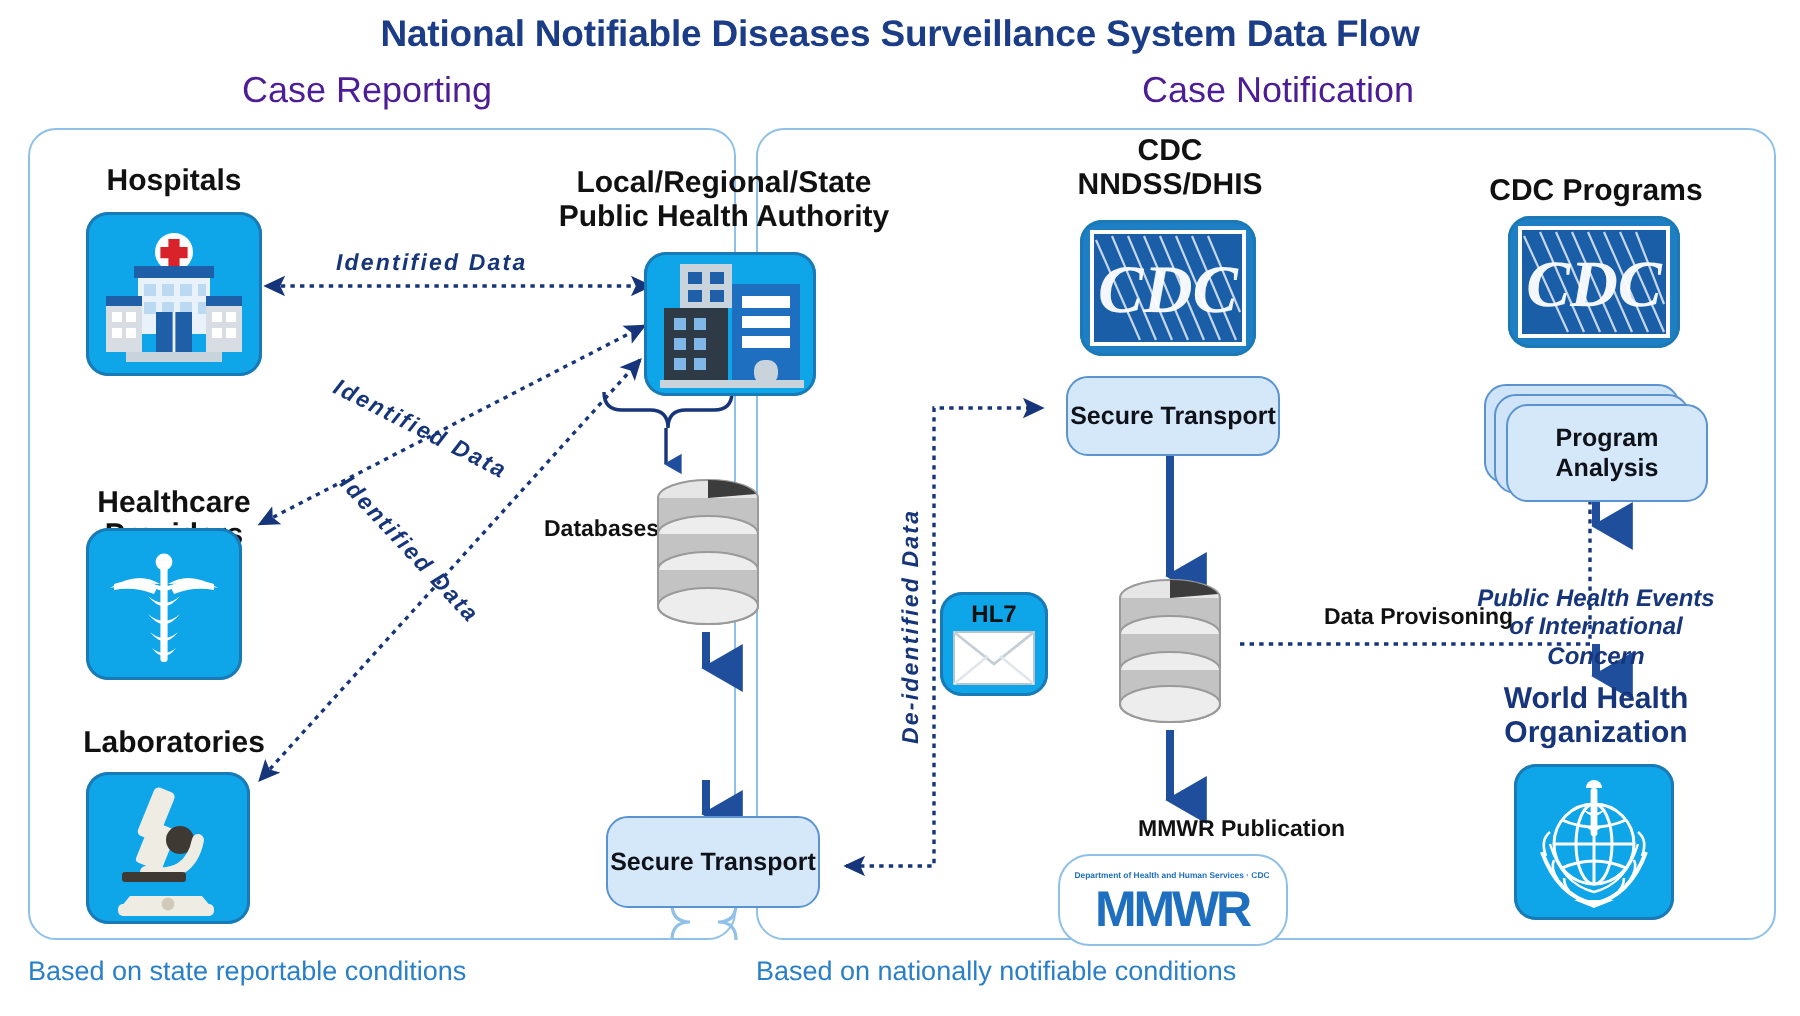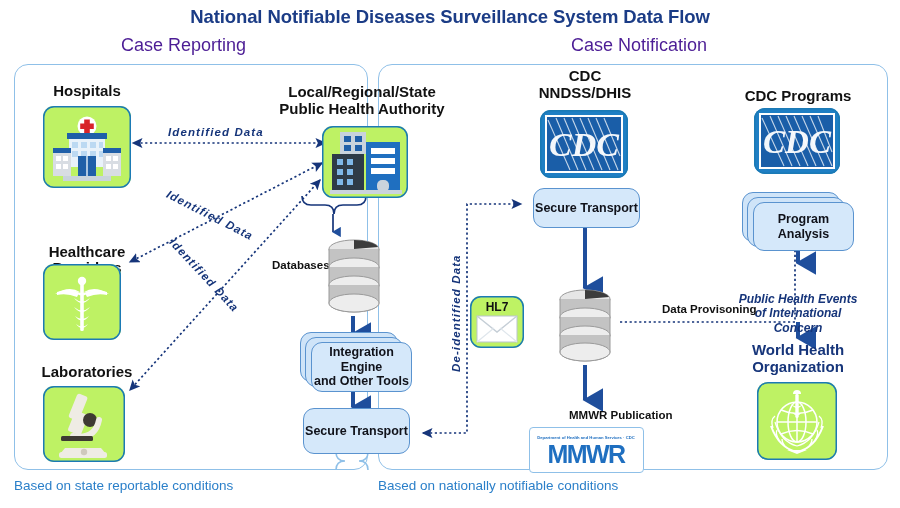--- a/index.html
+++ b/index.html
@@ -37,21 +37,21 @@
 
   
   .node-label{
     font-size:15px;font-weight:bold;color:#111111;text-align:center;
     line-height:1.05;white-space:nowrap;
   }
   .node-label.navy{color:#16357a;}
 
   
   .tile{
-    background:#bef264;border-radius:11px;
+    background:#0ea5e9;border-radius:11px;
     box-shadow:0 0 0 1.5px #1b7ab5 inset;
   }
   .tile-dark{background:#1f7fc4;}
 
   
   .pbox{
     background:#d5e8fa;border:1.5px solid #5a93cf;border-radius:11px;
     display:flex;align-items:center;justify-content:center;text-align:center;
     font-size:12.5px;color:#10121a;line-height:1.15;font-weight:600;
   }
@@ -283,30 +283,20 @@
         <ellipse cx="27" cy="30" rx="25" ry="9" fill="#ededed" stroke="#9a9a9a" stroke-width="1"></ellipse>
         <path d="M2,30 v18 a25,9 0 0,0 50,0 v-18" fill="#c3c3c3" stroke="#9a9a9a" stroke-width="1"></path>
         <ellipse cx="27" cy="48" rx="25" ry="9" fill="#ededed" stroke="#9a9a9a" stroke-width="1"></ellipse>
         <path d="M2,48 v18 a25,9 0 0,0 50,0 v-18" fill="#c3c3c3" stroke="#9a9a9a" stroke-width="1"></path>
         <ellipse cx="27" cy="66" rx="25" ry="9" fill="#ededed" stroke="#9a9a9a" stroke-width="1"></ellipse>
         <path d="M27,3 a25,9 0 0,1 24,7 l-24,2z" fill="#3c3c3c"></path>
       </g>
     </svg>
   </div>
 
-  <div class="abs pstack" style="left:300px;top:332px;width:110px;height:58px;">
-    <div class="layer" style="left:0;top:0;width:96px;height:48px;"></div>
-    <div class="layer" style="left:5px;top:5px;width:96px;height:48px;"></div>
-    <div class="pbox" style="position:absolute;left:11px;top:10px;width:99px;height:48px;">
-      <span>
-        <span>Integration Engine</span><br>
-        <span>and Other Tools</span>
-      </span>
-    </div>
-  </div>
 
   <div class="abs pbox" style="left:303px;top:408px;width:105px;height:44px;">Secure Transport</div>
 
   <div class="abs node-label" style="left:505px;top:68px;width:160px;line-height:1.1;">
     <div>CDC</div>
     <div>NNDSS/DHIS</div>
   </div>
   <div class="abs tile tile-dark" style="left:540px;top:110px;width:88px;height:68px;">
     <svg viewBox="0 0 88 68" width="88" height="68">
       <rect x="6" y="6" width="76" height="56" fill="#1a5ea8" stroke="#ffffff" stroke-width="2"></rect>
@@ -342,21 +332,21 @@
   <div class="abs tile" style="left:470px;top:296px;width:54px;height:52px;">
     <svg viewBox="0 0 54 52" width="54" height="52">
       <text x="27" y="15" text-anchor="middle" font-family="Liberation Sans, sans-serif" font-size="12" font-weight="bold" fill="#111111">HL7</text>
       <rect x="7" y="20" width="40" height="26" fill="#ffffff" stroke="#b9c4cd" stroke-width="1"></rect>
       <path d="M7,20 L27,36 L47,20" fill="none" stroke="#c5ced6" stroke-width="1.4"></path>
       <path d="M7,46 L24,32 M47,46 L30,32" stroke="#dfe6ec" stroke-width="1.2"></path>
     </svg>
   </div>
 
   <div class="abs plain-ann" style="left:530px;top:409px;">MMWR Publication</div>
-  <div class="abs" style="left:529px;top:427px;width:113px;height:44px;background:#ffffff;border:1.4px solid #8fc0e8;border-radius:4px;">
+  <div class="abs" style="left:529px;top:427px;width:113px;height:44px;background:#ffffff;border:1.4px solid #8fc0e8;border-radius:16px;">
     <svg viewBox="0 0 113 44" width="113" height="44">
       <text x="56" y="11" text-anchor="middle" font-family="Liberation Sans, sans-serif" font-size="4.2" font-weight="bold" fill="#1f6fc0">Department of Health and Human Services · CDC</text>
       <text x="56" y="35" text-anchor="middle" font-family="Liberation Sans, sans-serif" font-size="25" font-weight="bold" fill="#1f6fc0" letter-spacing="-1.6">MMWR</text>
     </svg>
   </div>
 
   <div class="abs node-label" style="left:718px;top:88px;width:160px;">CDC Programs</div>
   <div class="abs tile tile-dark" style="left:754px;top:108px;width:86px;height:66px;">
     <svg viewBox="0 0 86 66" width="86" height="66">
       <rect x="6" y="6" width="74" height="54" fill="#1a5ea8" stroke="#ffffff" stroke-width="2"></rect>

